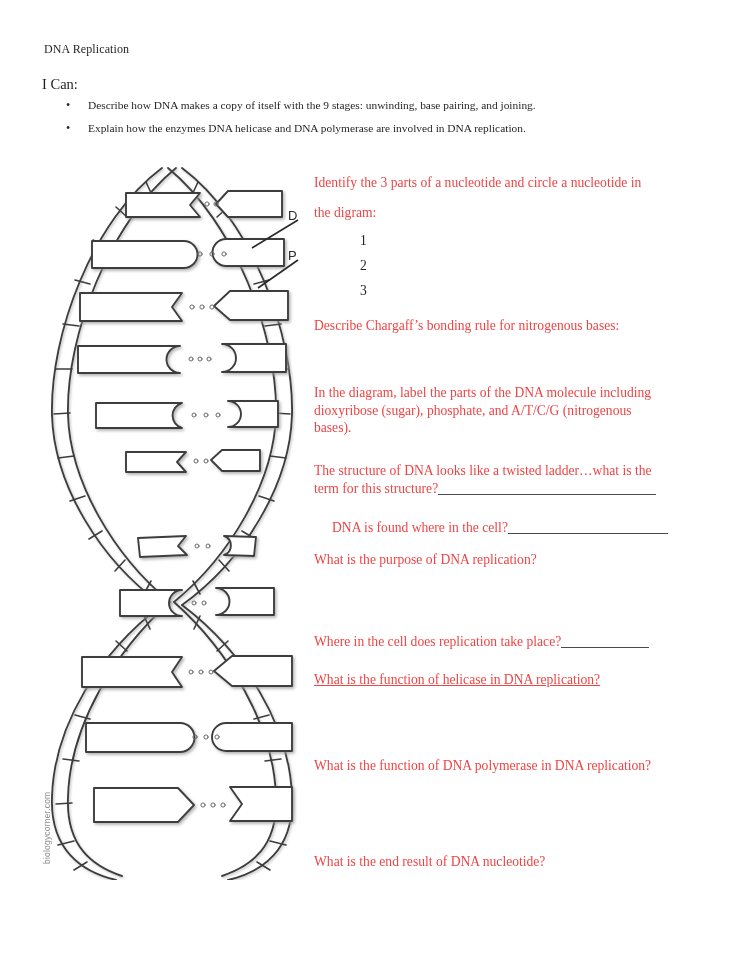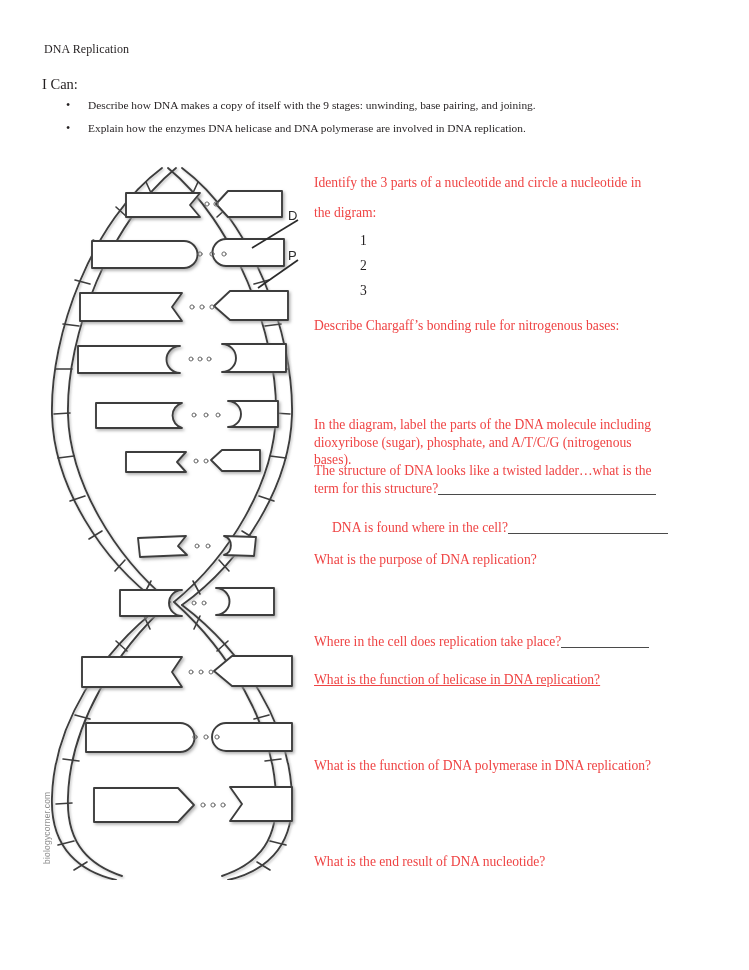--- a/index.html
+++ b/index.html
@@ -374,21 +374,21 @@
     </div>
 
     <div class="num-list" style="top:60px;">
       <div>1</div>
       <div>2</div>
       <div>3</div>
     </div>
 
     <div class="q wide" style="top:136px;margin-top:14px;">Describe Chargaff’s bonding rule for nitrogenous bases:</div>
 
-    <div class="q wide q-tight" style="top:216px;margin-top:32px;">
+    <div class="q wide q-tight" style="top:216px;">
       <span>In the diagram, label the parts of the DNA molecule including</span><br>
       <span>dioxyribose (sugar), phosphate, and A/T/C/G (nitrogenous</span><br>
       <span>bases).</span>
     </div>
 
     <div class="q wide q-tight" style="top:294px;">
       <span>The structure of DNA looks like a twisted ladder…what is the</span><br>
       <span>term for this structure?</span><span class="rule" style="width:218px;"></span>
     </div>
 

